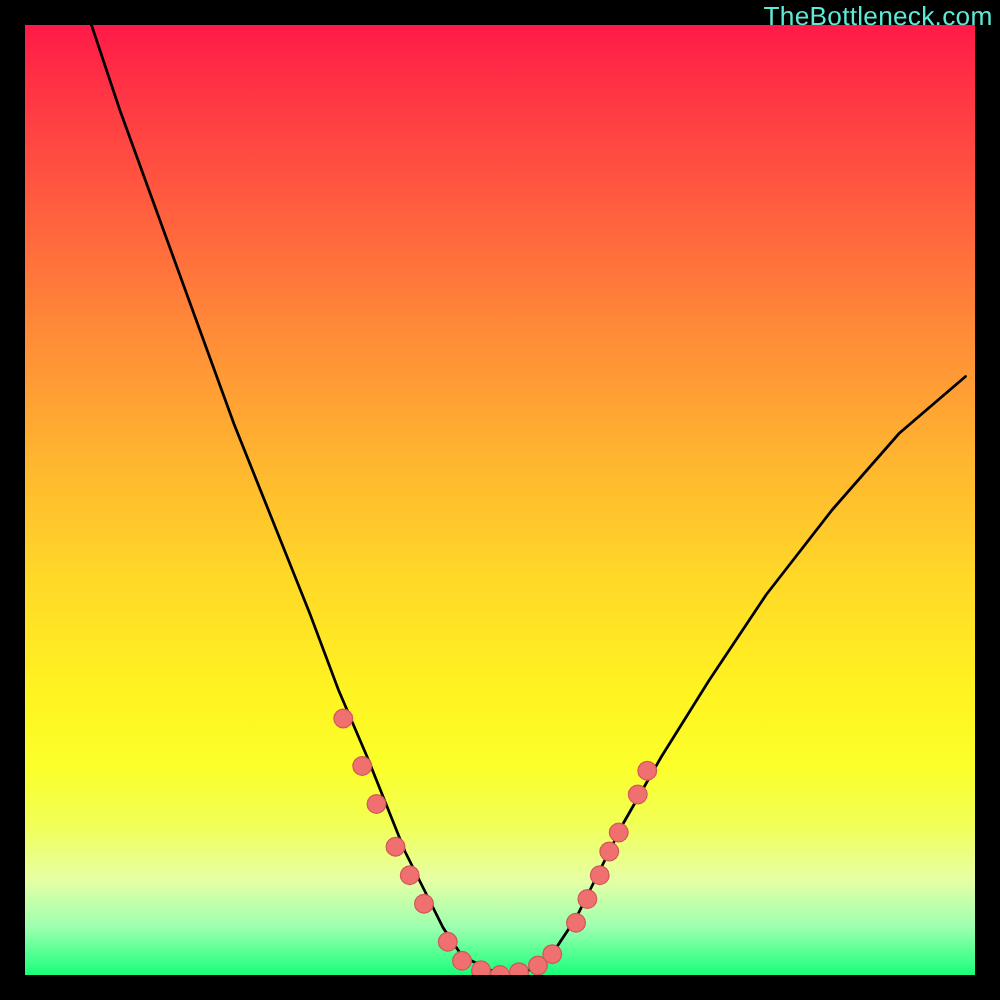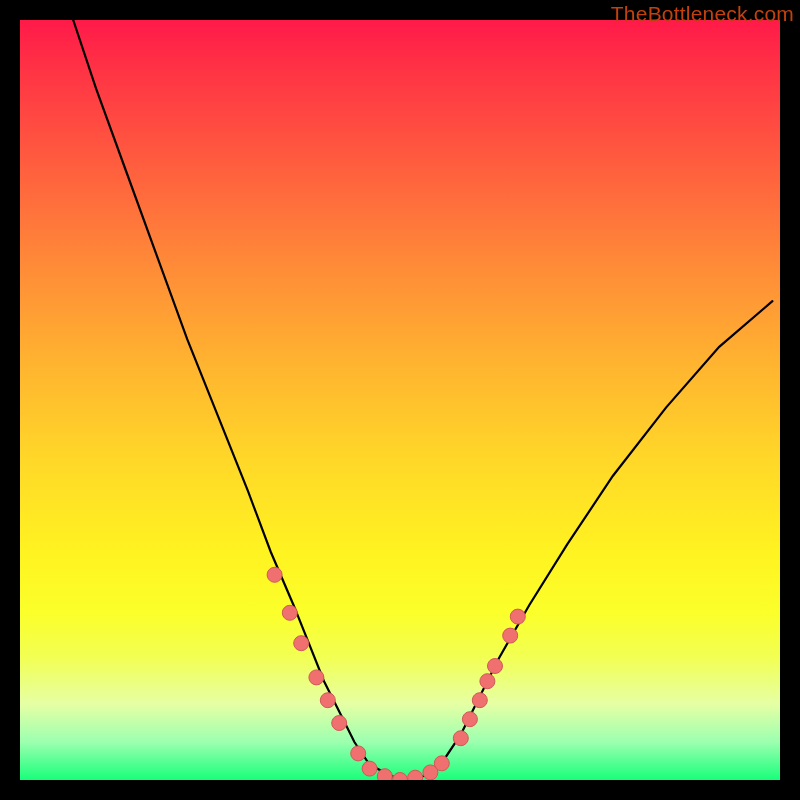--- a/index.html
+++ b/index.html
@@ -28,21 +28,21 @@
       #fbff2a 78%,
       #f2ff55 84%,
       #e6ffa5 90%,
       #9cffb0 95%,
       #18ff7a 100%);
   }
   .watermark {
     position: absolute;
     top: 2px;
     right: 6px;
-    color: #c2410c;
+    color: #5eead4;
     font-size: 21px;
     font-weight: 400;
     letter-spacing: 0.2px;
     font-family: Arial, Helvetica, sans-serif;
   }
   svg {
     position: absolute;
     left: 0;
     top: 0;
   }

